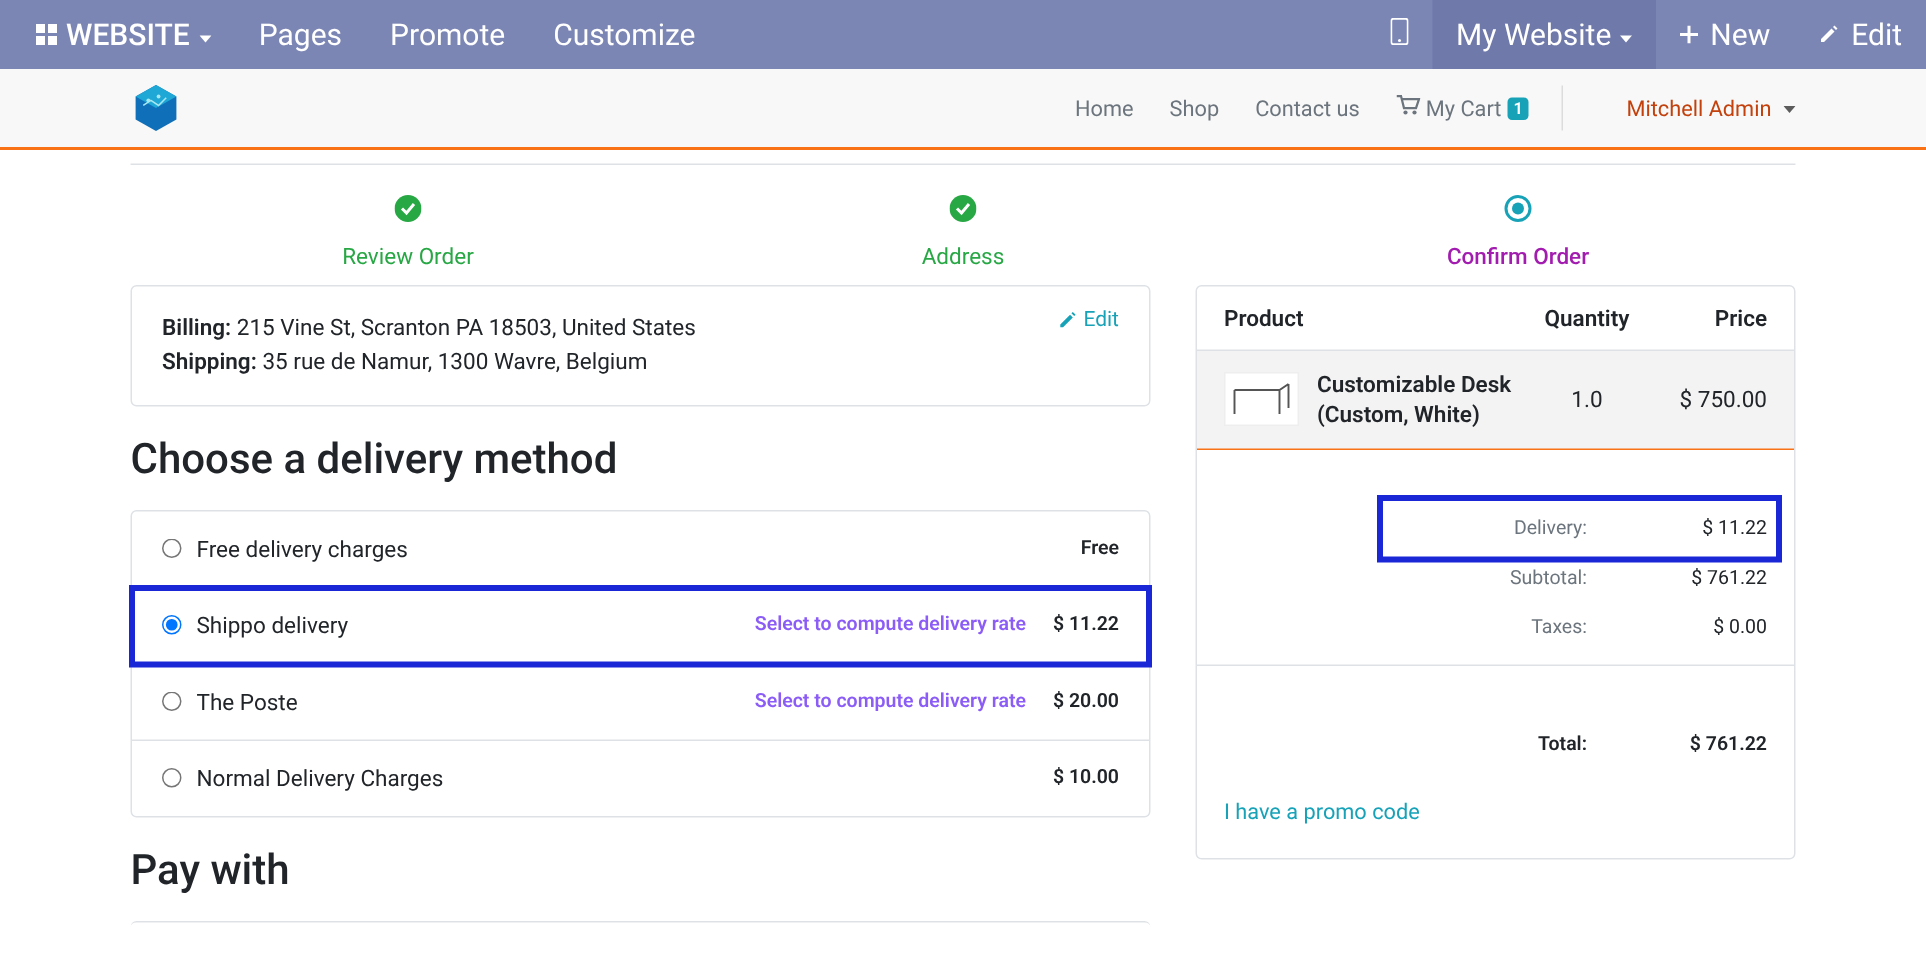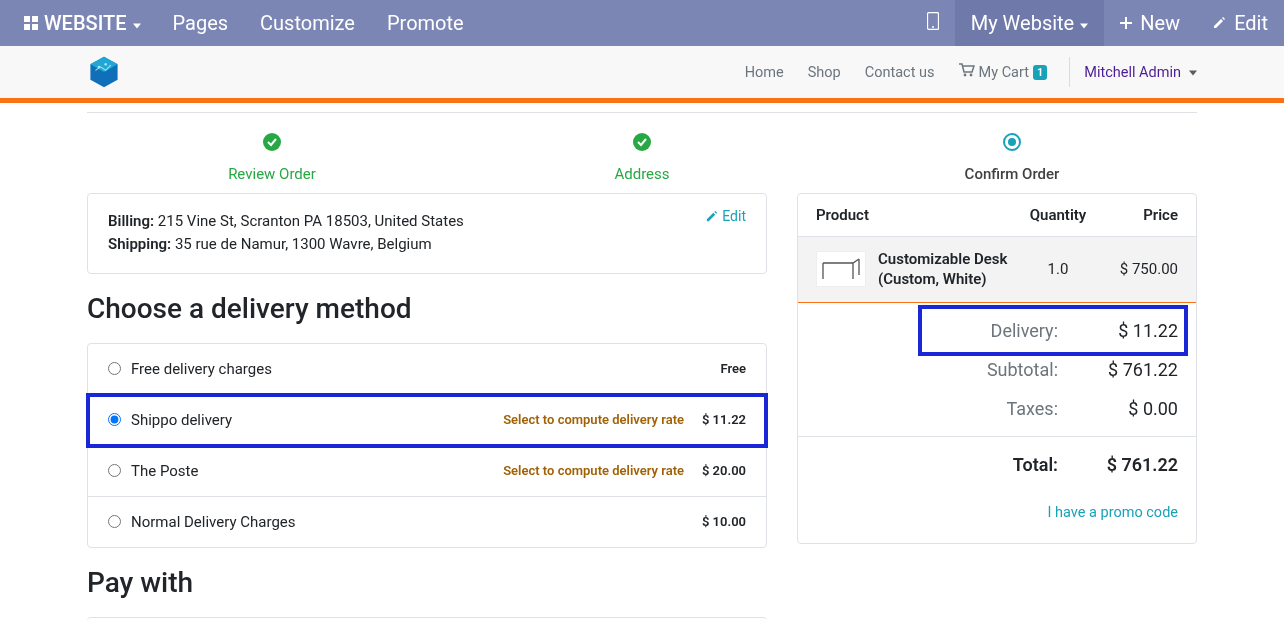--- a/index.html
+++ b/index.html
@@ -11,40 +11,40 @@
     .topbar .left { padding-left: 8px; }
     .topbar .right { margin-left: auto; }
     .topbar-item { padding: 0 16px; display: inline-flex; align-items: center; height: 100%; cursor: pointer; color: #fff; white-space: nowrap; font-size: 20px; }
     .topbar-item.website { font-weight: 500; }
     .topbar-item.website .grid-icon { margin-right: 6px; }
     .topbar-item.mywebsite { background: #6f79aa; }
     .topbar-item .caret { margin-left: 6px; }
     .topbar-item .icon-left { margin-right: 8px; display: inline-flex; }
 
     
-    .site-header { background: #f8f8f8; border-bottom: 5px solid #f97316; }
+    .site-header { background: #f8f8f8; border-bottom: 2px solid #f97316; }
     .site-header-inner { max-width: 1110px; margin: 0 auto; height: 52px; display: flex; align-items: center; }
     .logo { width: 34px; height: 34px; }
     .main-nav { margin-left: auto; display: flex; align-items: center; }
     .main-nav a { color: #6c757d; text-decoration: none; padding: 8px 12px; font-size: 14.5px; cursor: pointer; }
     .main-nav a.cart { display: inline-flex; align-items: center; }
     .cart-icon { margin-right: 4px; }
     .cart-badge { background: #17a2b8; color: #fff; font-weight: 600; border-radius: 3px; padding: 1px 4px; font-size: 11px; margin-left: 4px; }
     .vsep { width: 1px; height: 30px; background: #dcdcdc; margin: 0 10px; }
-    .user-dd { color: #4c1d95; font-size: 14.5px; cursor: pointer; padding: 8px 0 8px 4px; display: inline-flex; align-items: center; }
+    .user-dd { color: #c2410c; font-size: 14.5px; cursor: pointer; padding: 8px 0 8px 4px; display: inline-flex; align-items: center; margin-left: 28px; }
     .user-dd .caret { margin-left: 8px; }
 
     .container { max-width: 1110px; margin: 0 auto; }
 
     
     .wizard { display: flex; justify-content: space-between; padding: 30px 0 10px; }
     .wizard-step { text-align: center; flex: 1; position: relative; }
     .wizard-step .circle { width: 18px; height: 18px; margin: 0 auto 14px; display: flex; align-items: center; justify-content: center; }
     .wizard-step.done .label { color: #28a745; font-size: 15px; }
-    .wizard-step.current .label { color: #404040; font-weight: 500; font-size: 15px; }
+    .wizard-step.current .label { color: #a21caf; font-weight: 500; font-size: 15px; }
     .wizard-step.current .ring { width: 18px; height: 18px; border-radius: 50%; border: 2px solid #17a2b8; display:flex; align-items:center; justify-content:center; }
     .wizard-step.current .dot  { width: 8px; height: 8px; border-radius: 50%; background: #17a2b8; }
     .wizard-sep { height: 1px; background: #dee2e6; position: absolute; top: 9px; }
     .wizard .label { display:block; }
 
     
     .columns { display: flex; gap: 30px; align-items: flex-start; padding-bottom: 30px; }
     .col-left  { width: 680px; }
     .col-right { flex: 1; }
 
@@ -56,48 +56,48 @@
     .edit-addr { position: absolute; right: 20px; top: 14px; color: #17a2b8; font-size: 14px; cursor: pointer; display: inline-flex; align-items: center; }
     .edit-addr svg { margin-right: 4px; }
 
     h2.section-title { font-size: 28px; font-weight: 500; color: #212529; margin: 18px 0 18px; }
 
     .delivery-card { }
     .delivery-row  { display: flex; align-items: center; padding: 16px 20px; border-bottom: 1px solid #dee2e6; }
     .delivery-row:last-child { border-bottom: 0; }
     .delivery-row input[type=radio] { margin-right: 10px; cursor: pointer; }
     .delivery-row .name { font-size: 15px; flex: 1; }
-    .delivery-row .hint { font-size: 13px; font-weight: 600; color: #a16207; margin-right: 12px; }
+    .delivery-row .hint { font-size: 13px; font-weight: 600; color: #8b5cf6; margin-right: 12px; }
     .delivery-row .price { font-size: 13px; font-weight: 600; color: #212529; min-width: 50px; text-align: right; }
     .highlight { outline: 4px solid #1a27d7; outline-offset: -2px; }
 
     
     .summary-card { }
     .summary-head { display: flex; padding: 12px 18px; font-weight: 600; font-size: 15px; border-bottom: 1px solid #dee2e6; }
     .summary-head .h-product { flex: 1; }
     .summary-head .h-qty     { width: 80px; text-align: center; }
     .summary-head .h-price   { width: 80px; text-align: right; }
 
     .summary-item { display: flex; align-items: center; padding: 12px 18px; border-bottom: 1px solid #f97316; }
     .summary-item.product-row { background: #f3f3f3; }
     .thumb { width: 50px; height: 36px; background:#fff; border:1px solid #eee; margin-right: 12px; display:flex; align-items:center; justify-content:center; }
     .prod-name { font-weight: 600; font-size: 15px; flex:1; line-height: 1.35; }
     .prod-qty  { width: 80px; text-align:center; font-size: 15px; }
     .prod-price{ width: 80px; text-align:right; font-size: 15px; }
 
-    .summary-calc { padding: 8px 18px 8px 130px; font-size: 18px; color: #6c757d; }
+    .summary-calc { padding: 8px 18px 8px 130px; font-size: 13px; color: #6c757d; margin-top: 28px; }
     .summary-calc.bordered { border-bottom: 1px solid #dee2e6; }
     .summary-calc .row { display:flex; padding: 9px 0; }
     .summary-calc .row .l { flex:1; text-align:right; padding-right: 30px; }
     .summary-calc .row .r { width: 90px; text-align:right; color:#212529; }
     .summary-calc .row.delivery-highlight { outline: 4px solid #1a27d7; outline-offset: 2px; padding: 9px 4px; margin: 0 -4px; }
     .summary-calc .row.total .l { font-weight:600; color:#212529; }
     .summary-calc .row.total .r { font-weight:600; }
 
-    .promo { text-align:right; padding: 12px 18px 22px; }
+    .promo { padding: 12px 18px 22px; }
     .promo a { color:#17a2b8; font-size: 14.5px; text-decoration:none; cursor:pointer; }
 
     .caret-svg { width:8px; height:8px; }
   </style>
 </head>
 <body>
 
 <div class="topbar">
   <div class="left">
     <div class="topbar-item website">
@@ -113,24 +113,24 @@
       <span class="caret">
         <svg class="caret-svg" viewBox="0 0 10 6">
             <path d="M0 0 L5 6 L10 0 Z" fill="#fff"></path>
           </svg>
       </span>
     </div>
     <div class="topbar-item">
         <span>Pages</span>
       </div>
     <div class="topbar-item">
+        <span>Promote</span>
+      </div>
+    <div class="topbar-item">
         <span>Customize</span>
-      </div>
-    <div class="topbar-item">
-        <span>Promote</span>
       </div>
   </div>
   <div class="right">
     <div class="topbar-item">
       <span>
         <svg width="12" height="18" viewBox="0 0 12 18">
             <rect x="0.5" y="0.5" width="11" height="17" rx="1.5" fill="none" stroke="#fff" stroke-width="1.3"></rect>
             <circle cx="6" cy="15" r="1" fill="#fff"></circle>
           </svg>
       </span>

